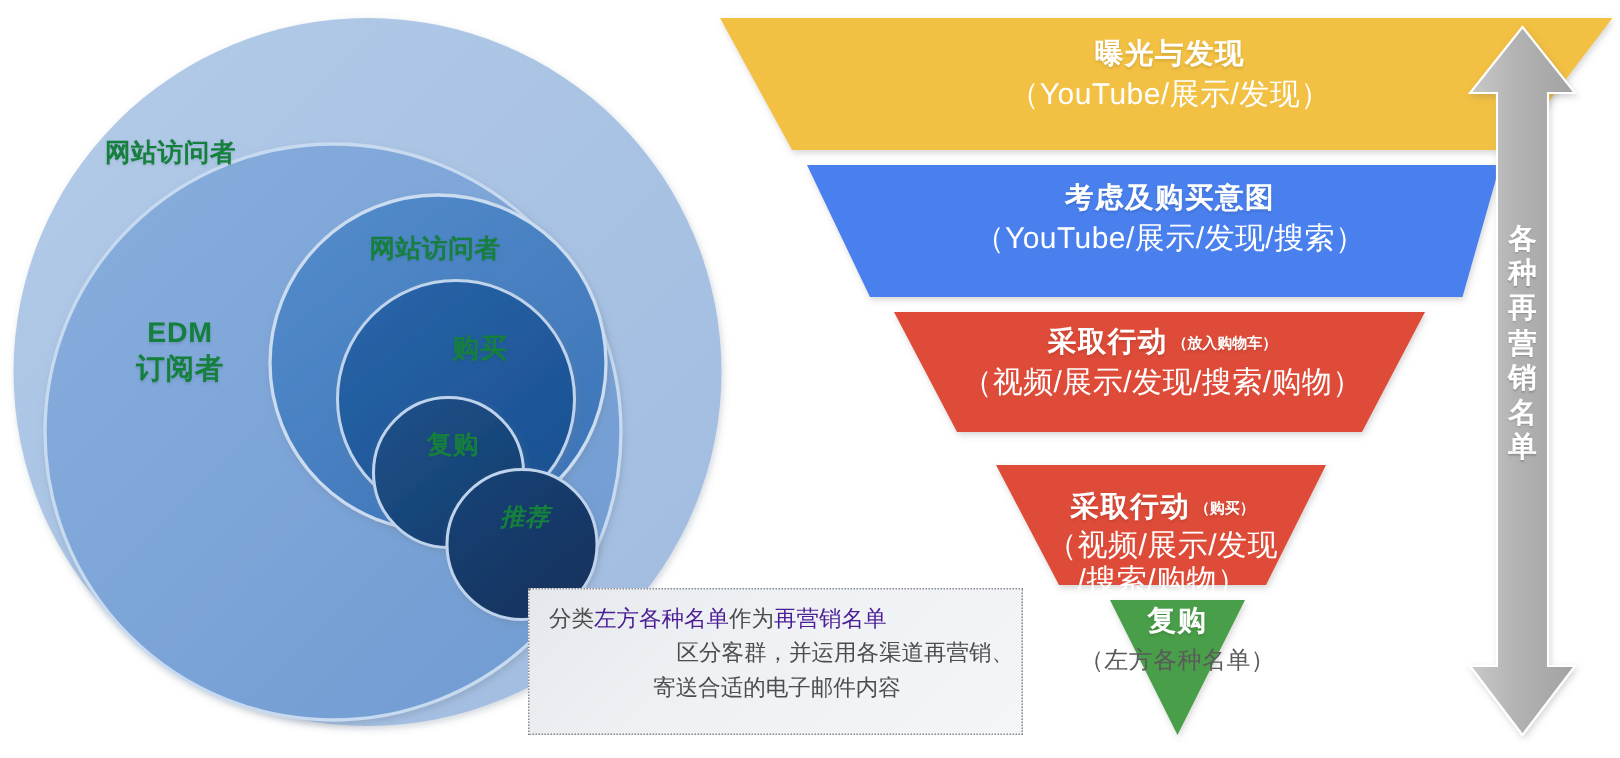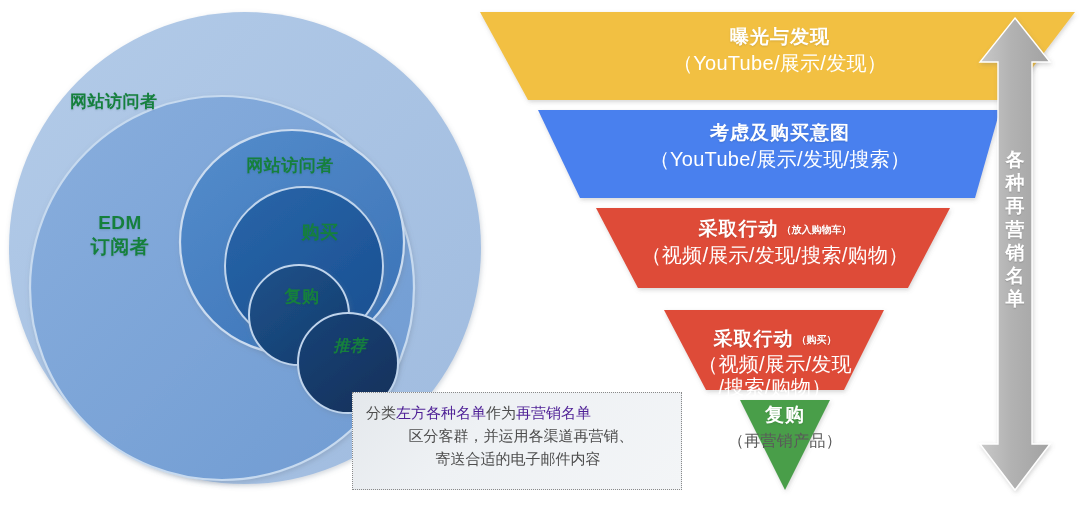--- a/index.html
+++ b/index.html
@@ -101,21 +101,21 @@
     width:316px;
     font-size:15px;
     line-height:1.52;
     color:#4d4d4d;
     text-align:center;
     pointer-events:none;
   }
   #note-text .accent{color:#4c1d95;}
   #note-text .ln{display:block;}
   #note-text .ln1{text-align:left; padding-left:6px;}
-  #note-text .ln2{text-align:center; padding-left:6px;}
+  #note-text .ln2{text-align:right; padding-left:6px;}
   #note-text .ln3{text-align:center;}
 </style>
 </head>
 <body>
 
 <div id="stage">
 
   <svg width="1080" height="505" viewBox="0 0 1080 505">
     <defs>
       <linearGradient id="gOuter" x1="0" y1="0" x2="1" y2="1">
@@ -205,21 +205,21 @@
   <div class="band-label" id="band3-label">
     <span class="band-title">
       <span>采取行动</span><span class="sub">（购买）</span>
     </span>
     <span class="band-sub" style="white-space:pre-line;">（视频/展示/发现
 /搜索/购物）</span>
   </div>
 
   <div class="band-label" id="band4-label">
     <span class="band-title">复购</span>
-    <span class="band-sub">（再营销产品）</span>
+    <span class="band-sub">（左方各种名单）</span>
   </div>
 
   <div id="arrow-caption">
     <span>各</span>
     <span>种</span>
     <span>再</span>
     <span>营</span>
     <span>销</span>
     <span>名</span>
     <span>单</span>

